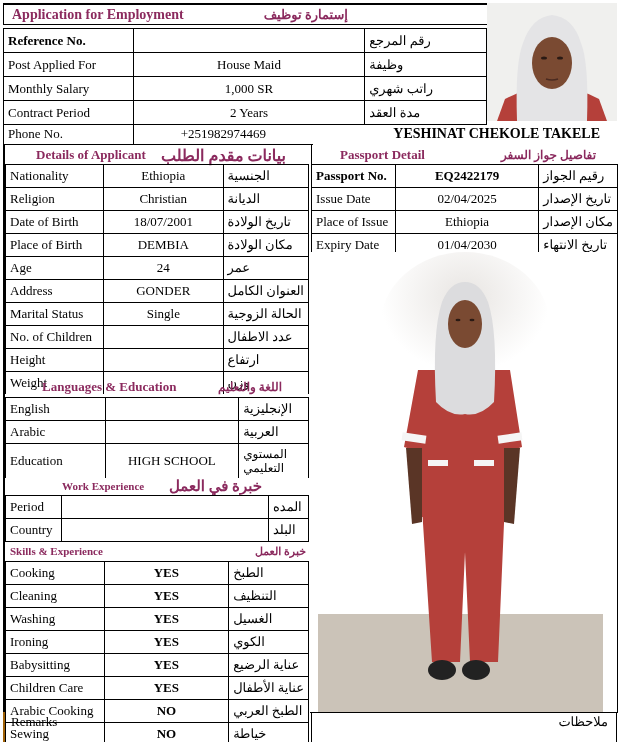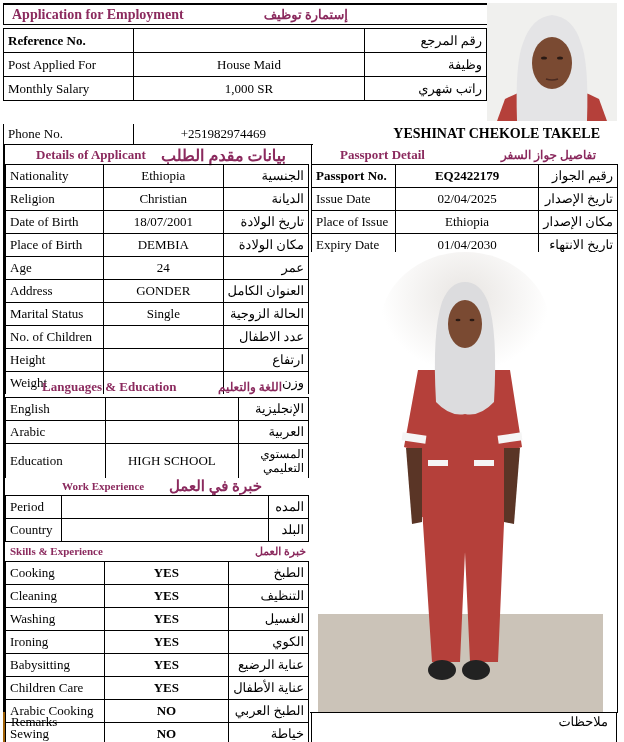--- a/index.html
+++ b/index.html
@@ -2,21 +2,21 @@
 <html><head>
 <meta charset="utf-8">
 <style>
   html, body { margin:0; padding:0; background:#ffffff; }
   body { width:624px; height:742px; position:relative; overflow:hidden;
          font-family:"Liberation Serif", "DejaVu Serif", serif; color:#000; font-size:13px; }
   .abs { position:absolute; }
   table { border-collapse:collapse; }
   td { border:1px solid #000; padding:0 4px; height:22px; font-size:13px; white-space:nowrap; }
   .c { text-align:center; }
-  .r { text-align:right; direction:rtl; }
+  .r { text-align:left; direction:rtl; }
   .b { font-weight:bold; }
   .hd { color:#8b2a5e; font-weight:bold; }
   .hdbar { display:flex; justify-content:space-between; align-items:center; }
   .photo { background:#fff; overflow:hidden; }
 </style>
 </head>
 <body>
 
 <div class="abs hdbar" style="left:3px; top:3px; width:524px; height:22px; border:1px solid #000; border-top:2px solid #000; padding:0 8px; box-sizing:border-box; justify-content:flex-start; gap:80px;">
   <span class="hd" style="font-size:14px;">Application for Employment</span>
@@ -37,20 +37,25 @@
   </tr>
   <tr style="height:24px;">
     <td>Post Applied For</td>
     <td class="c">House Maid</td>
     <td class="r">وظيفة</td>
   </tr>
   <tr style="height:24px;">
     <td>Monthly Salary</td>
     <td class="c">1,000 SR</td>
     <td class="r">راتب شهري</td>
+  </tr>
+  <tr style="height:24px;">
+    <td>Contract Period</td>
+    <td class="c">2 Years</td>
+    <td class="r">مدة العقد</td>
   </tr>
 </tbody>
   </table>
 
 <div class="abs photo" style="left:487px; top:3px; width:130px; height:118px; background:#f1f1f0;">
   <svg width="130" height="118" viewBox="0 0 130 118">
     <rect width="130" height="118" fill="#f0f0ee"></rect>
     <path d="M10 118 L18 96 Q40 84 65 84 Q90 84 112 96 L120 118 Z" fill="#b5403a"></path>
     <path d="M30 118 Q28 60 36 40 Q45 14 65 12 Q86 14 94 40 Q102 60 100 118 Z" fill="#e4e4e6"></path>
     <ellipse cx="65" cy="60" rx="20" ry="26" fill="#7a4a32"></ellipse>

